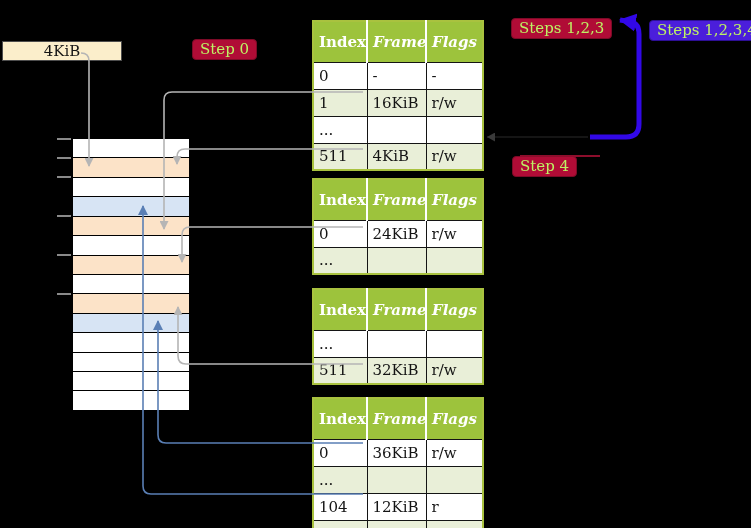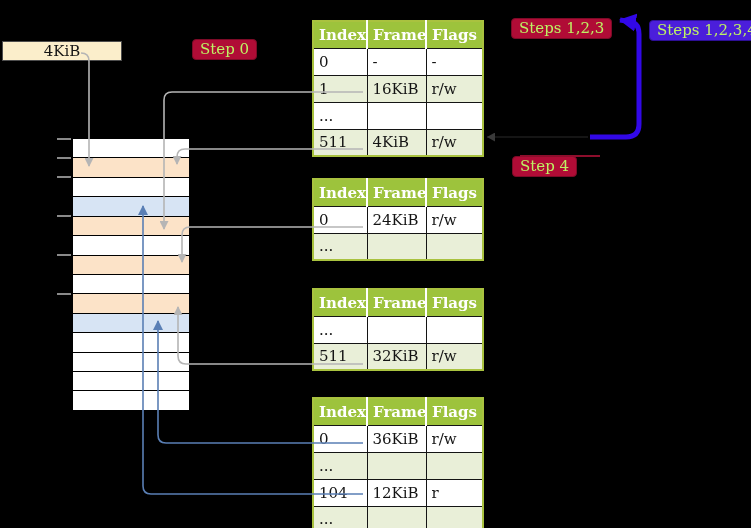--- a/index.html
+++ b/index.html
@@ -21,22 +21,22 @@
          border:1px solid #000;display:flex;flex-direction:column;background:#fff;}
   .strip-row{flex:1;border-top:1px solid #000;}
   .strip-row:first-child{border-top:none;}
   .strip-row.white{background:var(--strip-white);}
   .strip-row.peach{background:var(--strip-peach);}
   .strip-row.blue{background:var(--strip-blue);}
   
   .ptable{position:absolute;left:312px;width:170px;border-collapse:collapse;table-layout:fixed;
           border:2px solid var(--table-border);font-size:15px;}
   .ptable th{background:var(--table-header-bg);color:var(--table-header-text);font-weight:bold;
-             text-align:left;padding:0 5px;height:27px;box-sizing:border-box;font-size:15px;}
-  .ptable th + th{border-left:2px solid #fff;}
+             text-align:left;padding:0 5px;height:41px;box-sizing:border-box;font-size:15px;}
+  .ptable th + th{border-left:2px solid #fff;font-style:italic;}
   .ptable td{border:1px solid #141414;padding:0 5px;height:27px;box-sizing:border-box;
              background:var(--row-bg);color:#141414;overflow:hidden;}
   .ptable tr.alt td{background:var(--row-alt-bg);}
   .ptable td.hl{background:var(--highlight-yellow);}
   #t0{top:20px;} #t1{top:178px;} #t2{top:288px;} #t3{top:397px;}
   
   #overlay{position:absolute;left:0;top:0;pointer-events:none;}
   .arr-gray{stroke:var(--gray-arrow);stroke-width:1.6;fill:none;}
   .head-gray{fill:var(--gray-arrow);}
   .arr-blue{stroke:var(--blue-arrow-thin);stroke-width:1.6;fill:none;}

